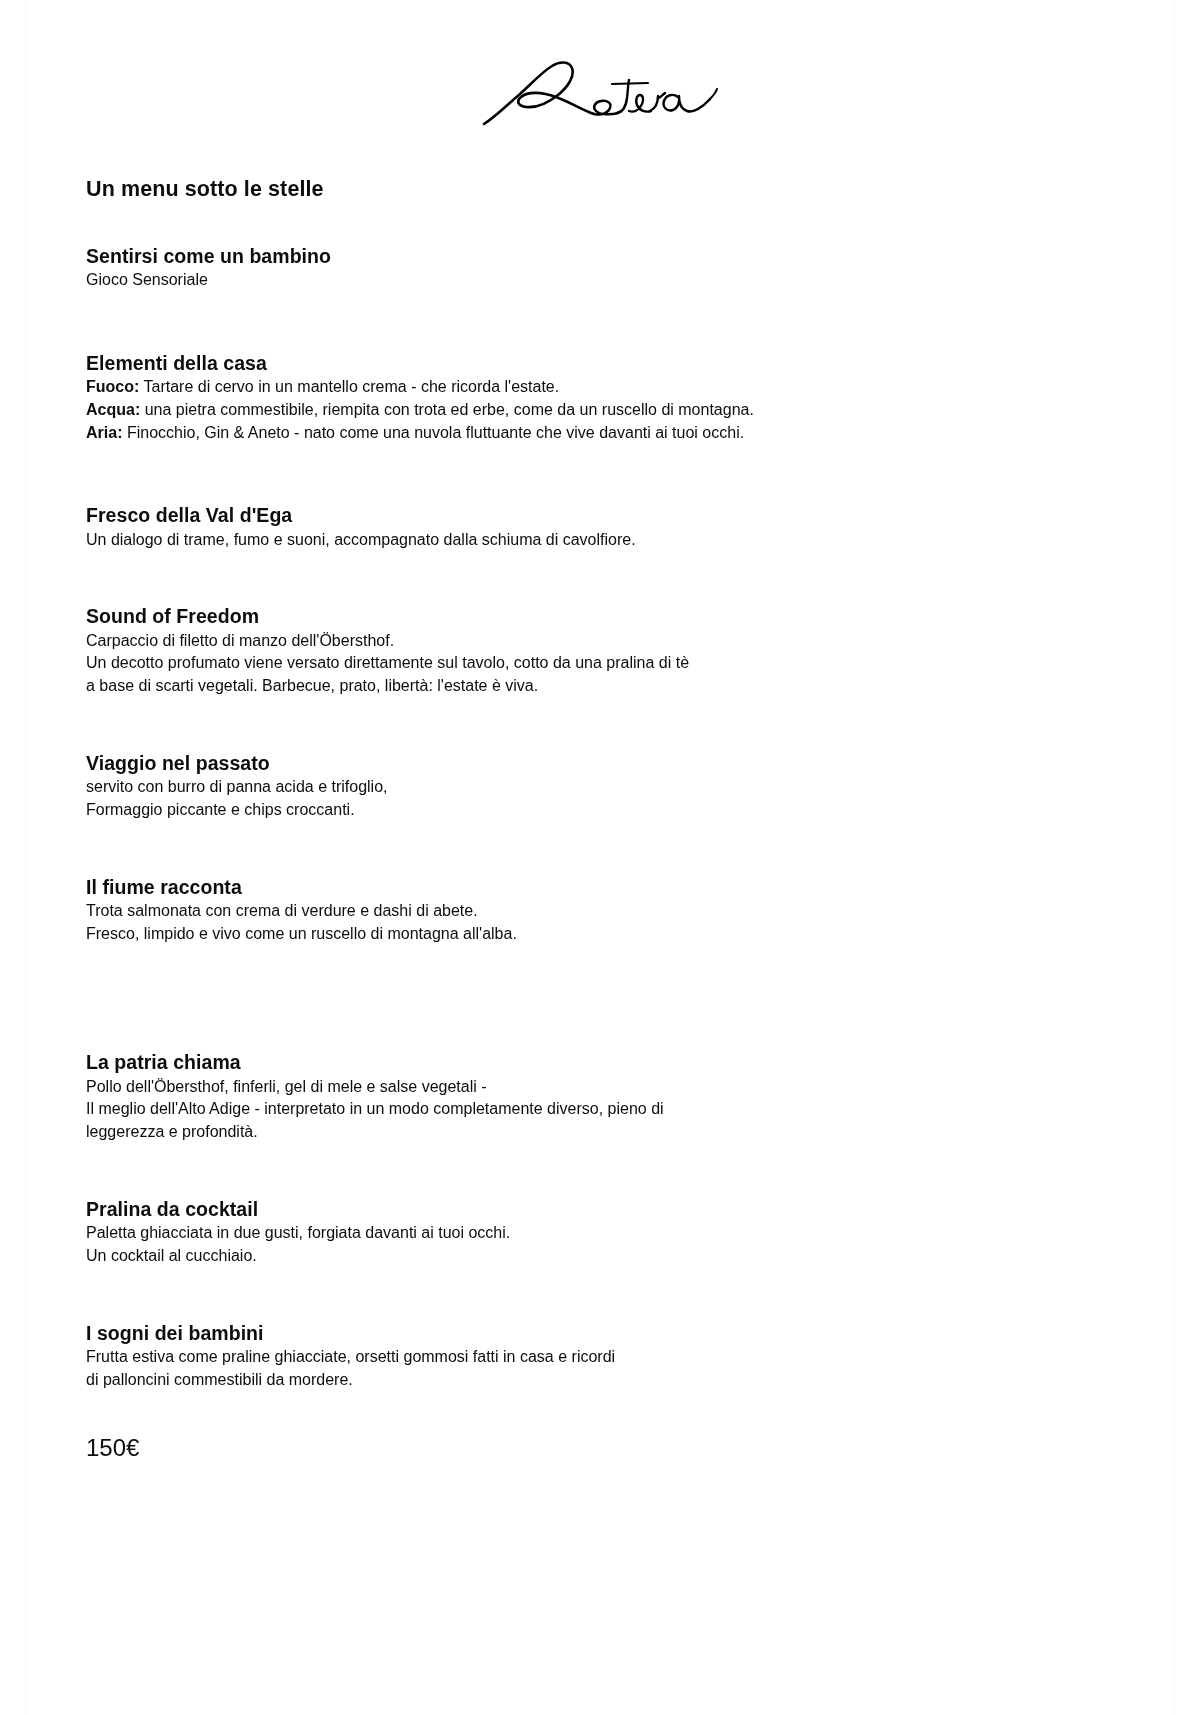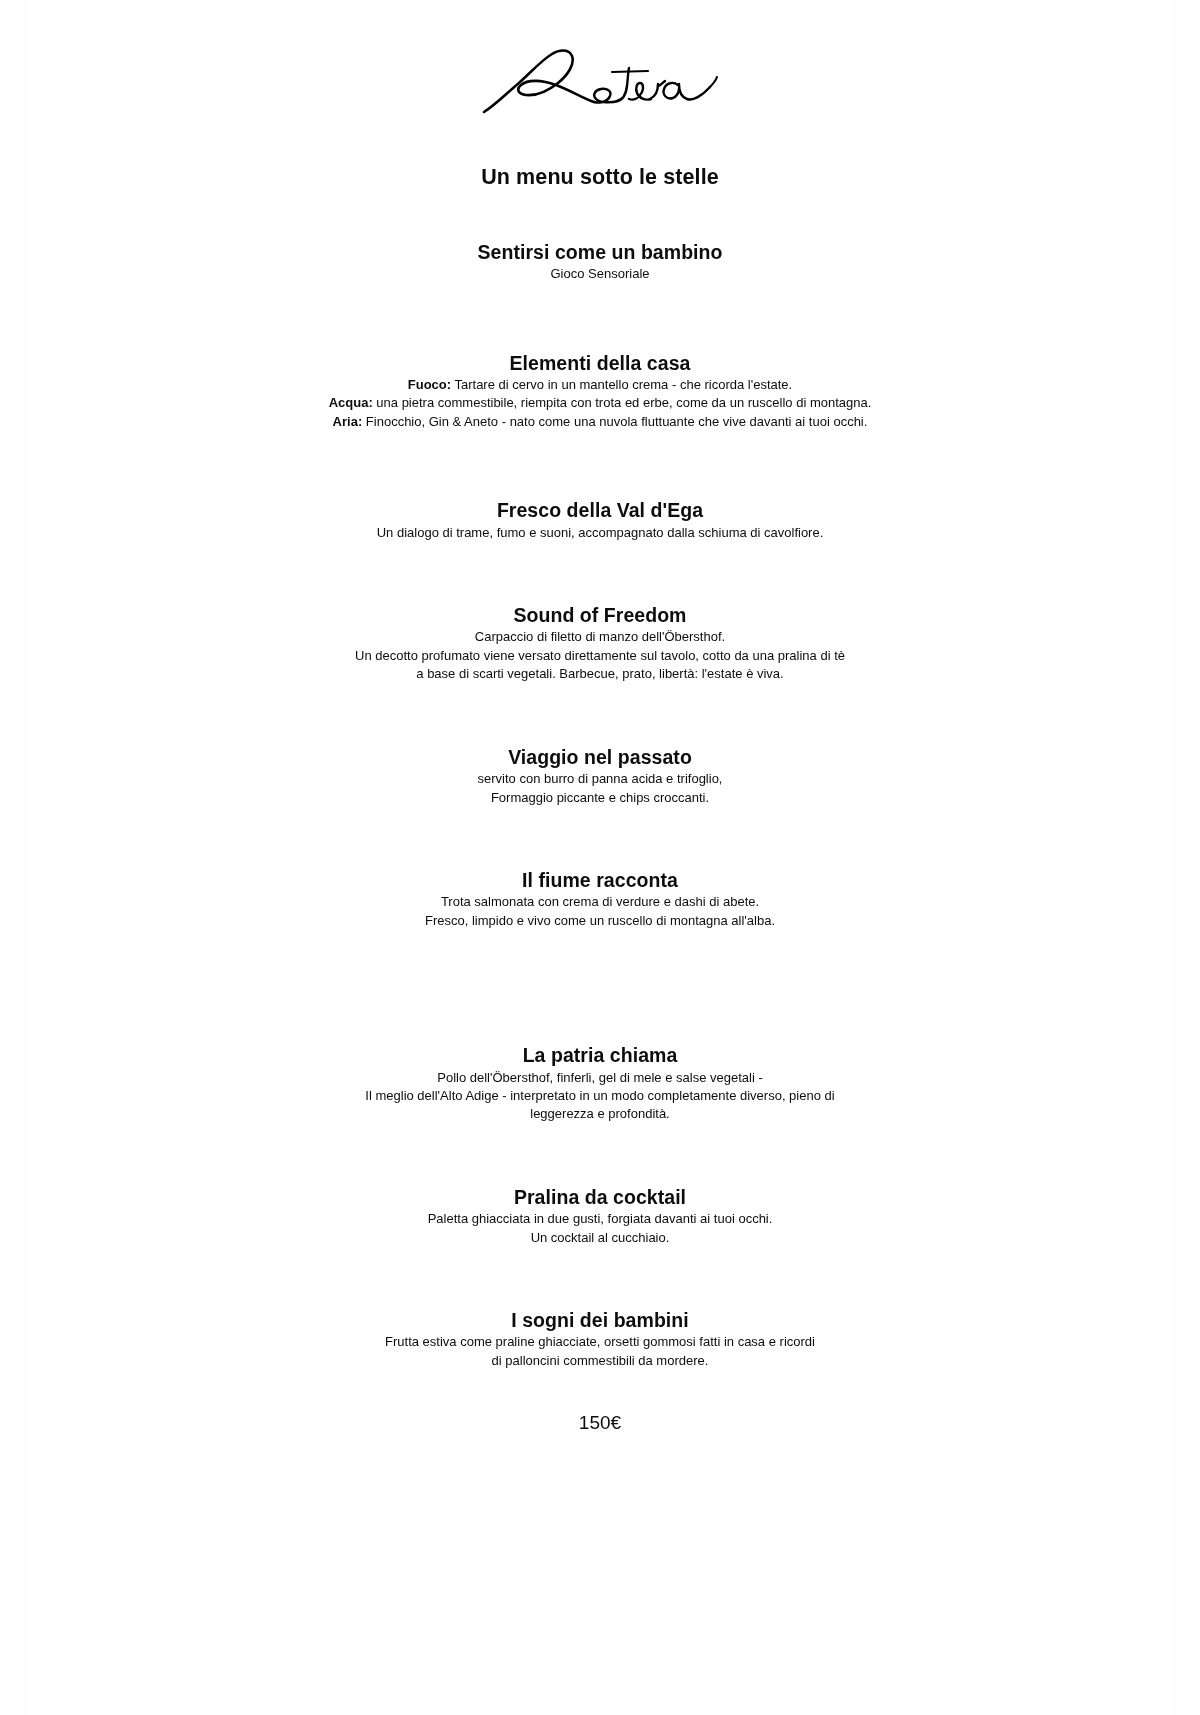--- a/index.html
+++ b/index.html
@@ -24,25 +24,24 @@
     left: 26px;
     top: 0;
     width: 1148px;
     height: 1715px;
     background: #ffffff;
     box-shadow: 0 0 0 1px rgba(0,0,0,0.02);
   }
   .content {
     position: absolute;
     left: 0;
-    top: 0;
+    top: 12px;
     width: 1148px;
     padding: 0 60px;
     box-sizing: border-box;
-    text-align: center;
     color: #0d0d0d;
   }
 
   
   .logo-wrap {
     padding-top: 44px;
     display: flex;
     justify-content: center;
     align-items: center;
   }
@@ -52,39 +51,39 @@
 
   
   .menu-title {
     font-size: 21.5px;
     font-weight: bold;
     letter-spacing: 0.1px;
     margin-top: 40px;
     line-height: 1.25;
   }
   .course {
-    margin-top: 8px;
+    margin-top: 0;
   }
   .course-title {
     font-size: 19.5px;
     font-weight: bold;
     letter-spacing: 0.05px;
     line-height: 1.35;
   }
   .course-line {
-    font-size: 13px;
+    font-size: 16px;
     font-weight: normal;
     line-height: 1.42;
     white-space: nowrap;
   }
   .course-line b {
     font-weight: bold;
   }
   .price {
-    font-size: 19px;
+    font-size: 24px;
     font-weight: normal;
     line-height: 1.4;
   }
   .gap-md { height: 40px; }
   .gap-lg { height: 52px; }
   .gap-xl { height: 58px; }
 </style>
 </head>
 <body>
 

